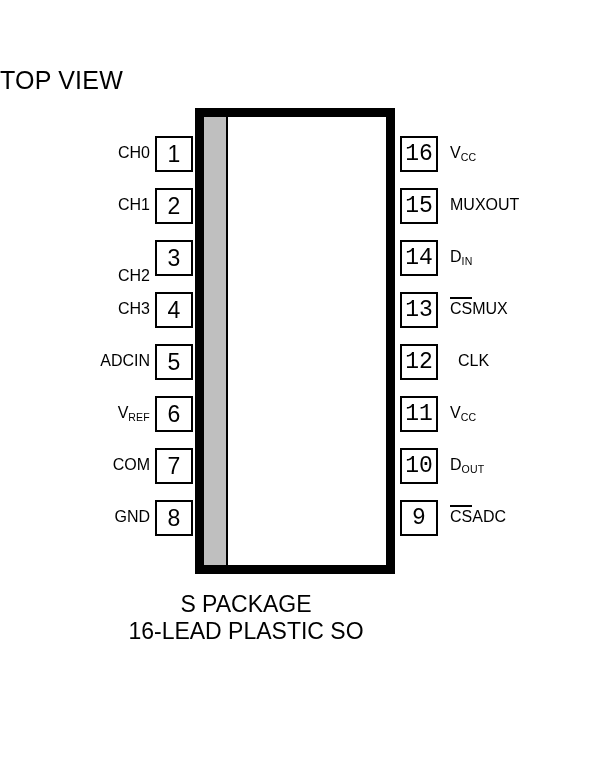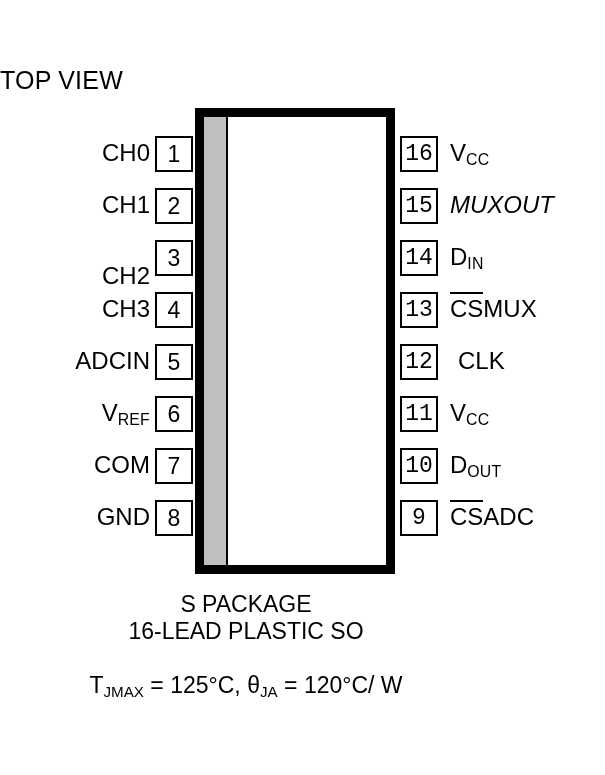--- a/index.html
+++ b/index.html
@@ -73,21 +73,21 @@
     font-size: 23px;
     line-height: 32px;
     text-align: center;
   }
   .pin-box.left  { left: 155px; }
   .pin-box.right { left: 400px; font-family: Liberation Mono, monospace; }
 
   
   .pin-label {
     position: absolute;
-    font-size: 24px;
+    font-size: 16px;
     line-height: 36px;
     height: 36px;
     white-space: nowrap;
     z-index: 5;
   }
   .pin-label.left {
     right: 455px;     
     text-align: right;
   }
   .pin-label.right {
@@ -149,36 +149,33 @@
       <div class="pin-label left" style="top: 395px;"><span>V</span><sub>REF</sub></div>
       <div class="pin-box left" style="top: 448px;">7</div>
       <div class="pin-label left" style="top: 447px;"><span>COM</span></div>
       <div class="pin-box left" style="top: 500px;">8</div>
       <div class="pin-label left" style="top: 499px;"><span>GND</span></div>
     </div>
   <div id="right-pin-layer">
       <div class="pin-box right" style="top: 136px;">16</div>
       <div class="pin-label right" style="top: 135px;"><span>V</span><sub>CC</sub></div>
       <div class="pin-box right" style="top: 188px;">15</div>
-      <div class="pin-label right" style="top: 187px; font-style: italic;"><span>MUXOUT</span></div>
+      <div class="pin-label right" style="top: 187px;"><span>MUXOUT</span></div>
       <div class="pin-box right" style="top: 240px;">14</div>
       <div class="pin-label right" style="top: 239px;"><span>D</span><sub>IN</sub></div>
       <div class="pin-box right" style="top: 292px;">13</div>
       <div class="pin-label right" style="top: 291px;"><span class="ovl">CS</span><span>MUX</span></div>
       <div class="pin-box right" style="top: 344px;">12</div>
       <div class="pin-label right" style="top: 343px; margin-left: 8px;"><span>CLK</span></div>
       <div class="pin-box right" style="top: 396px;">11</div>
       <div class="pin-label right" style="top: 395px;"><span>V</span><sub>CC</sub></div>
       <div class="pin-box right" style="top: 448px;">10</div>
       <div class="pin-label right" style="top: 447px;"><span>D</span><sub>OUT</sub></div>
       <div class="pin-box right" style="top: 500px;">9</div>
       <div class="pin-label right" style="top: 499px;"><span class="ovl">CS</span><span>ADC</span></div>
     </div>
 
   <div class="caption caption-pkg">S PACKAGE</div>
 
   <div class="caption caption-lead">16-LEAD PLASTIC SO</div>
 
-  <div class="caption caption-therm">
-    <span>T</span><sub>JMAX</sub><span> = 125°C, </span><span>θ</span><sub>JA</sub><span> = 120°C/ W</span>
-  </div>
 
 </div>
 
 </body></html>

